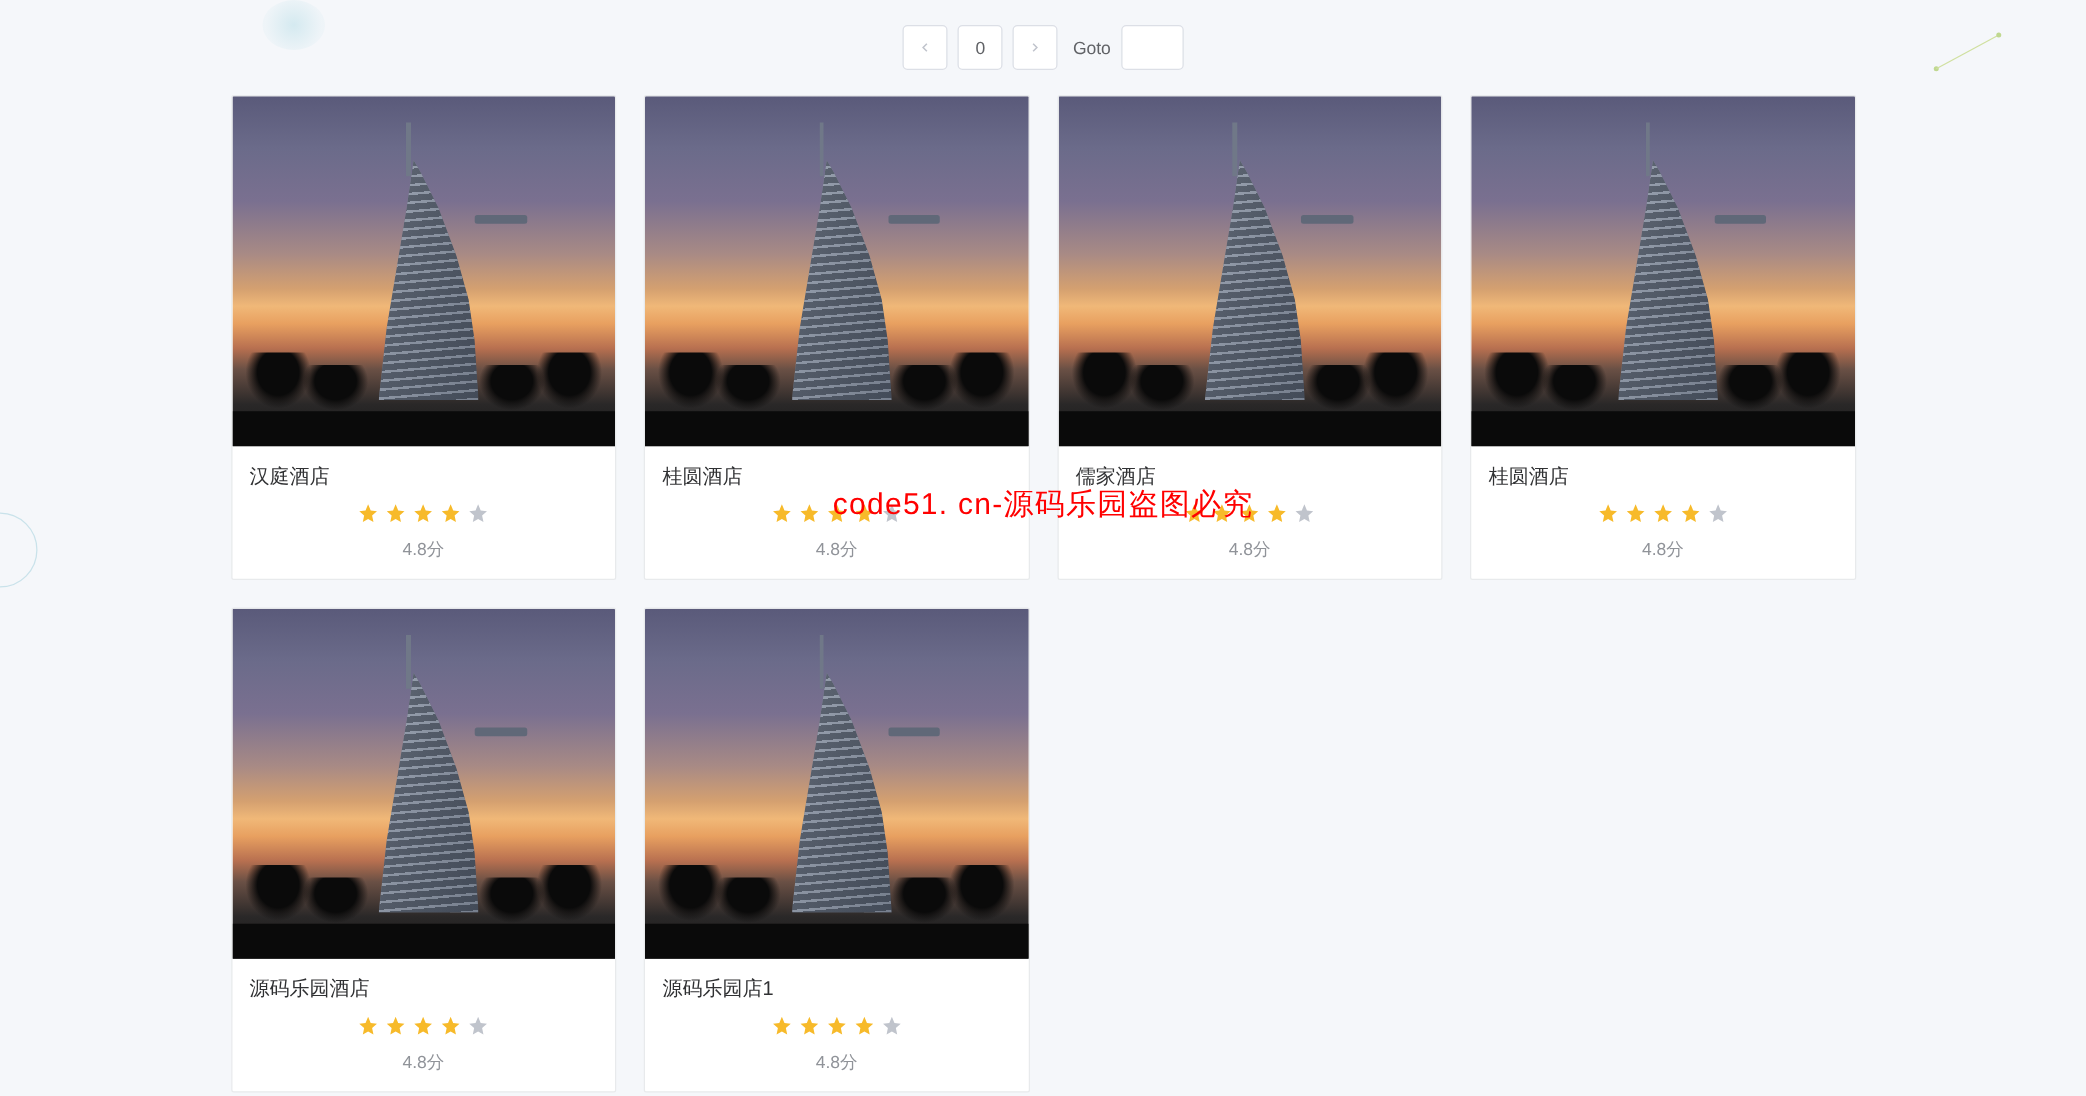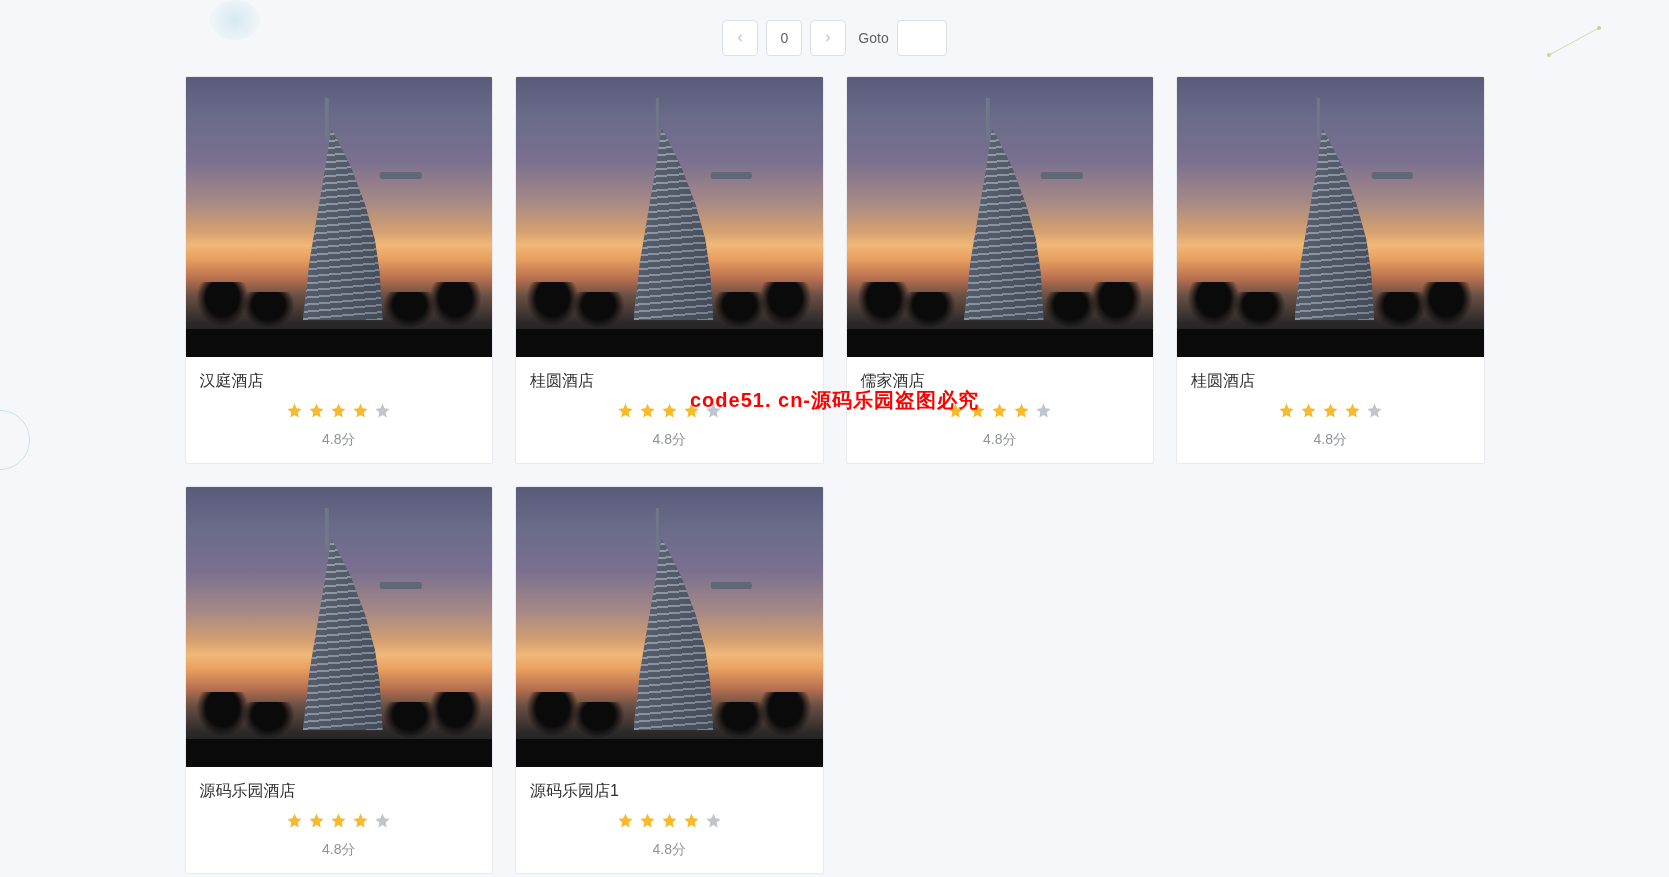--- a/index.html
+++ b/index.html
@@ -211,22 +211,22 @@
     .score {
       color: #909399;
       font-size: 14px;
     }
     .watermark {
       position: absolute;
       top: 387px;
       left: 50%;
       transform: translateX(-50%);
       color: #ff0000;
-      font-size: 20px;
-      font-weight: 700;
+      font-size: 24px;
+      font-weight: 400;
       white-space: nowrap;
       z-index: 5;
       pointer-events: none;
       letter-spacing: 1px;
     }
     .deco-circle-left {
       position: absolute;
       left: -30px;
       top: 410px;
       width: 60px;

